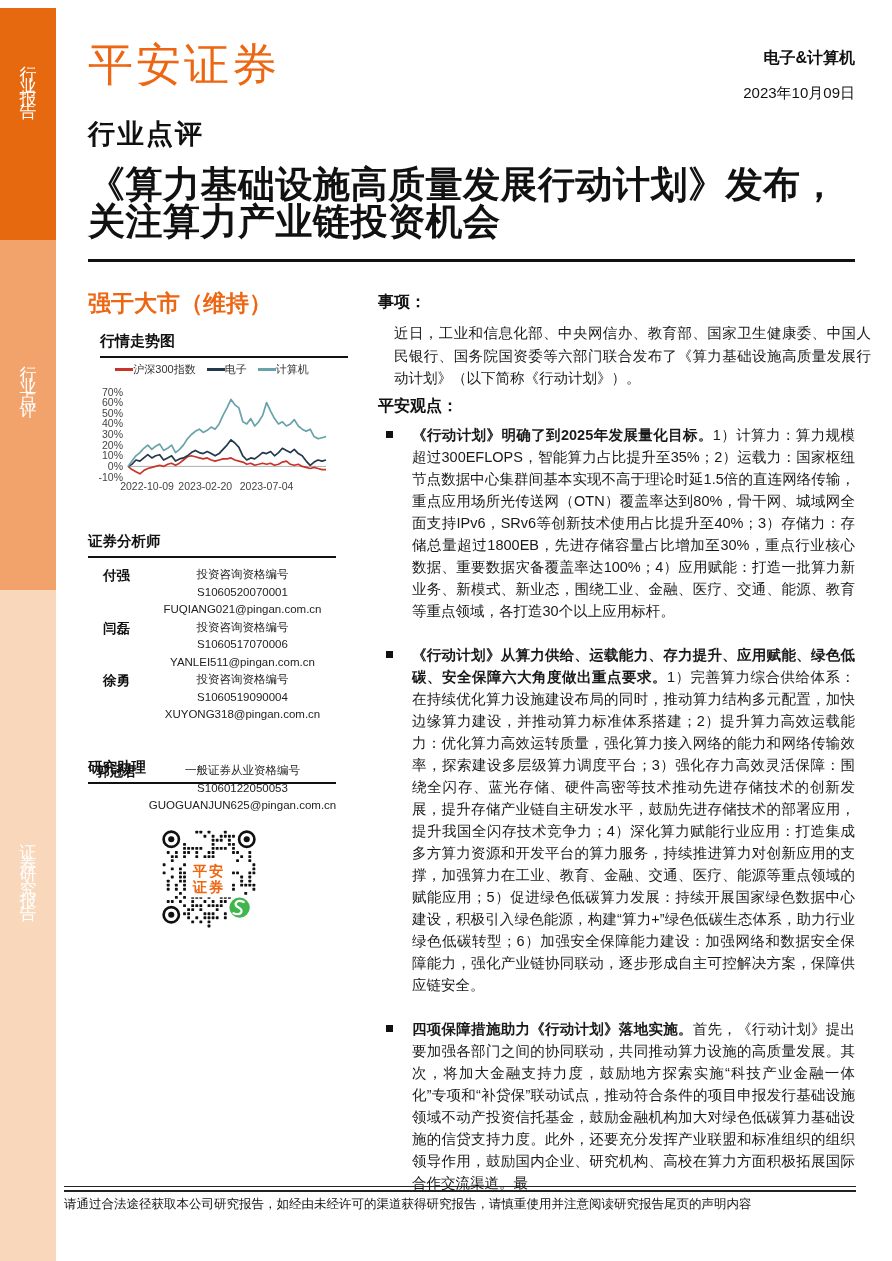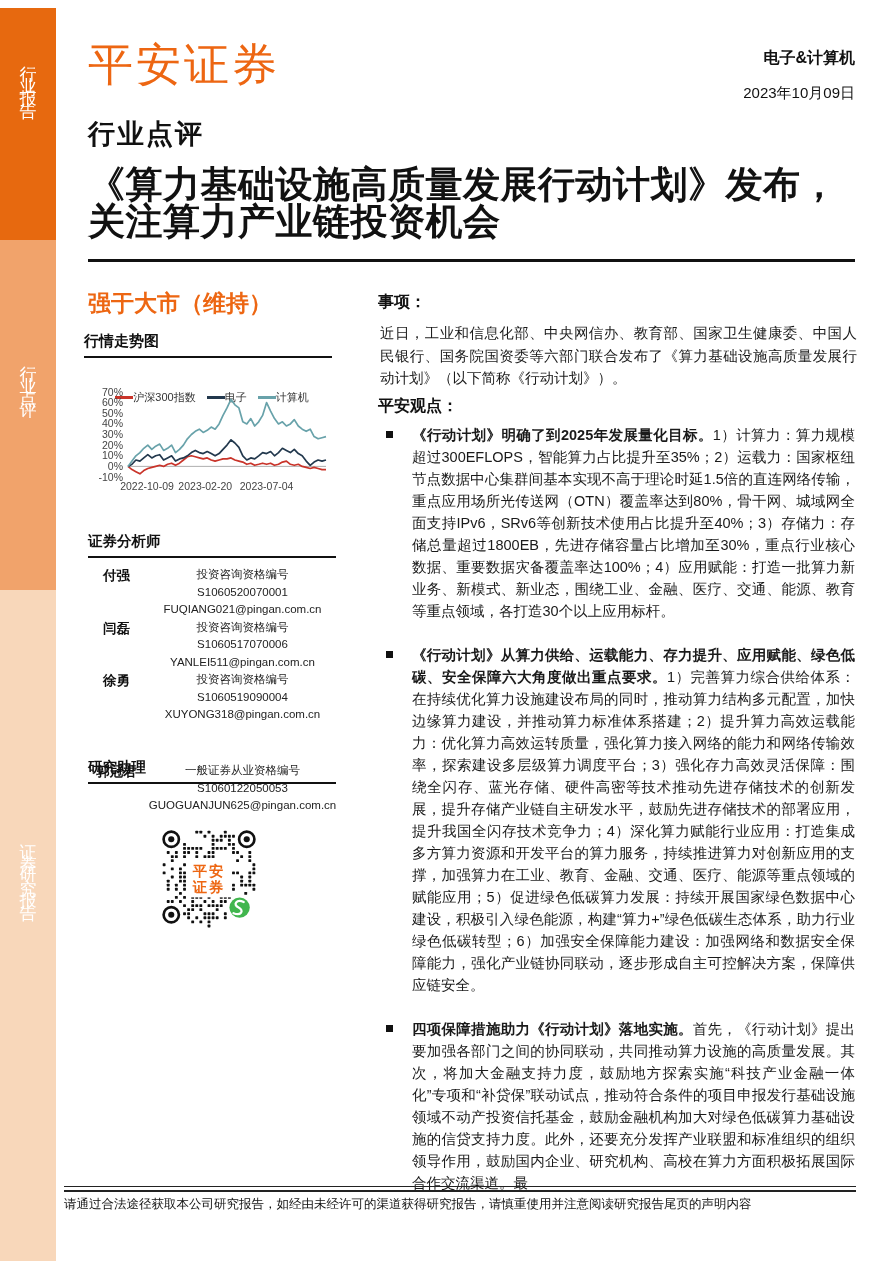--- a/index.html
+++ b/index.html
@@ -22,42 +22,42 @@
         color:var(--brand);letter-spacing:3px;line-height:1;}
   #industry{position:absolute;right:37px;top:48px;font-size:16px;font-weight:700;}
   #date{position:absolute;right:37px;top:84px;font-size:15px;}
   #category{position:absolute;left:88px;top:116px;font-size:27px;font-weight:700;letter-spacing:2px;}
   #title{position:absolute;left:88px;top:166px;width:770px;font-size:37px;font-weight:700;
          line-height:37px;letter-spacing:0.5px;}
   #title-rule{position:absolute;left:88px;top:259px;width:767px;height:3px;background:#111;}
 
   
   #rating{position:absolute;left:88px;top:288px;font-size:23px;font-weight:700;color:var(--brand);}
-  #chart-header{position:absolute;left:84px;top:332px;width:248px;font-size:15px;font-weight:700;
+  #chart-header{position:absolute;left:100px;top:332px;width:248px;font-size:15px;font-weight:700;
                 padding-bottom:5px;border-bottom:2.5px solid #111;box-sizing:border-box;}
   #legend{position:absolute;left:88px;top:362px;width:248px;display:flex;justify-content:center;
           gap:11px;font-size:11px;color:#333;align-items:center;}
-  .lg-item{display:flex;align-items:center;white-space:nowrap;margin-top:28px;}
+  .lg-item{display:flex;align-items:center;white-space:nowrap;}
   .lg-swatch{width:18px;height:3.2px;display:inline-block;}
   #chart{position:absolute;left:88px;top:378px;}
 
   #analyst-header,#assistant-header{position:absolute;left:88px;width:248px;font-size:14.5px;
         font-weight:700;padding-bottom:5px;border-bottom:2px solid #111;box-sizing:border-box;}
   #analyst-header{top:532px;}
   #assistant-header{top:758px;}
   .person{position:absolute;left:88px;width:252px;display:grid;grid-template-columns:57px 1fr;text-align:center;}
   .p-name{font-size:13.5px;font-weight:700;padding-top:1px;}
   .p-details{font-size:11.5px;line-height:17.5px;color:#222;}
   .p-details div{white-space:nowrap;}
 
   #qr{position:absolute;left:158px;top:826px;}
 
   
   #event-header{position:absolute;left:378px;top:292px;font-size:16px;font-weight:700;}
-  #event-body{position:absolute;left:380px;top:322px;width:477px;font-size:14.5px;
+  #event-body{position:absolute;left:394px;top:322px;width:477px;font-size:14.5px;
               line-height:22.5px;text-align:justify;color:#1a1a1a;}
   #view-header{position:absolute;left:378px;top:396px;font-size:16px;font-weight:700;}
   #bullets{position:absolute;left:378px;top:424px;width:477px;}
   .bullet{position:relative;padding-left:34px;margin-bottom:22px;font-size:14.5px;
           line-height:22px;text-align:justify;color:#1a1a1a;}
   .bullet .marker{position:absolute;left:8px;top:7px;width:7px;height:7px;background:#111;}
   .bullet .lead{font-weight:700;}
 
   
   #footer-rule{position:absolute;left:64px;top:1186px;width:792px;height:3px;

